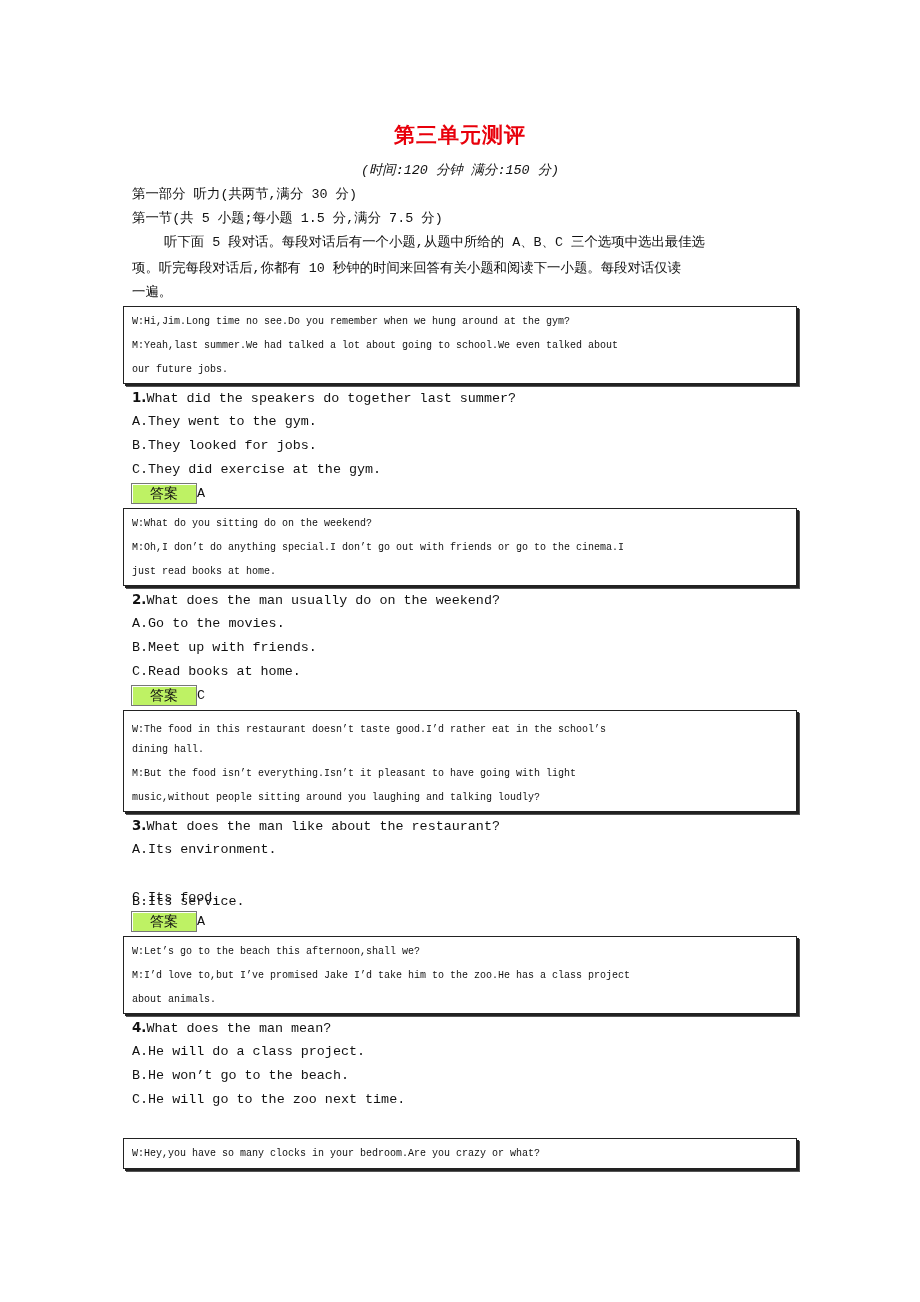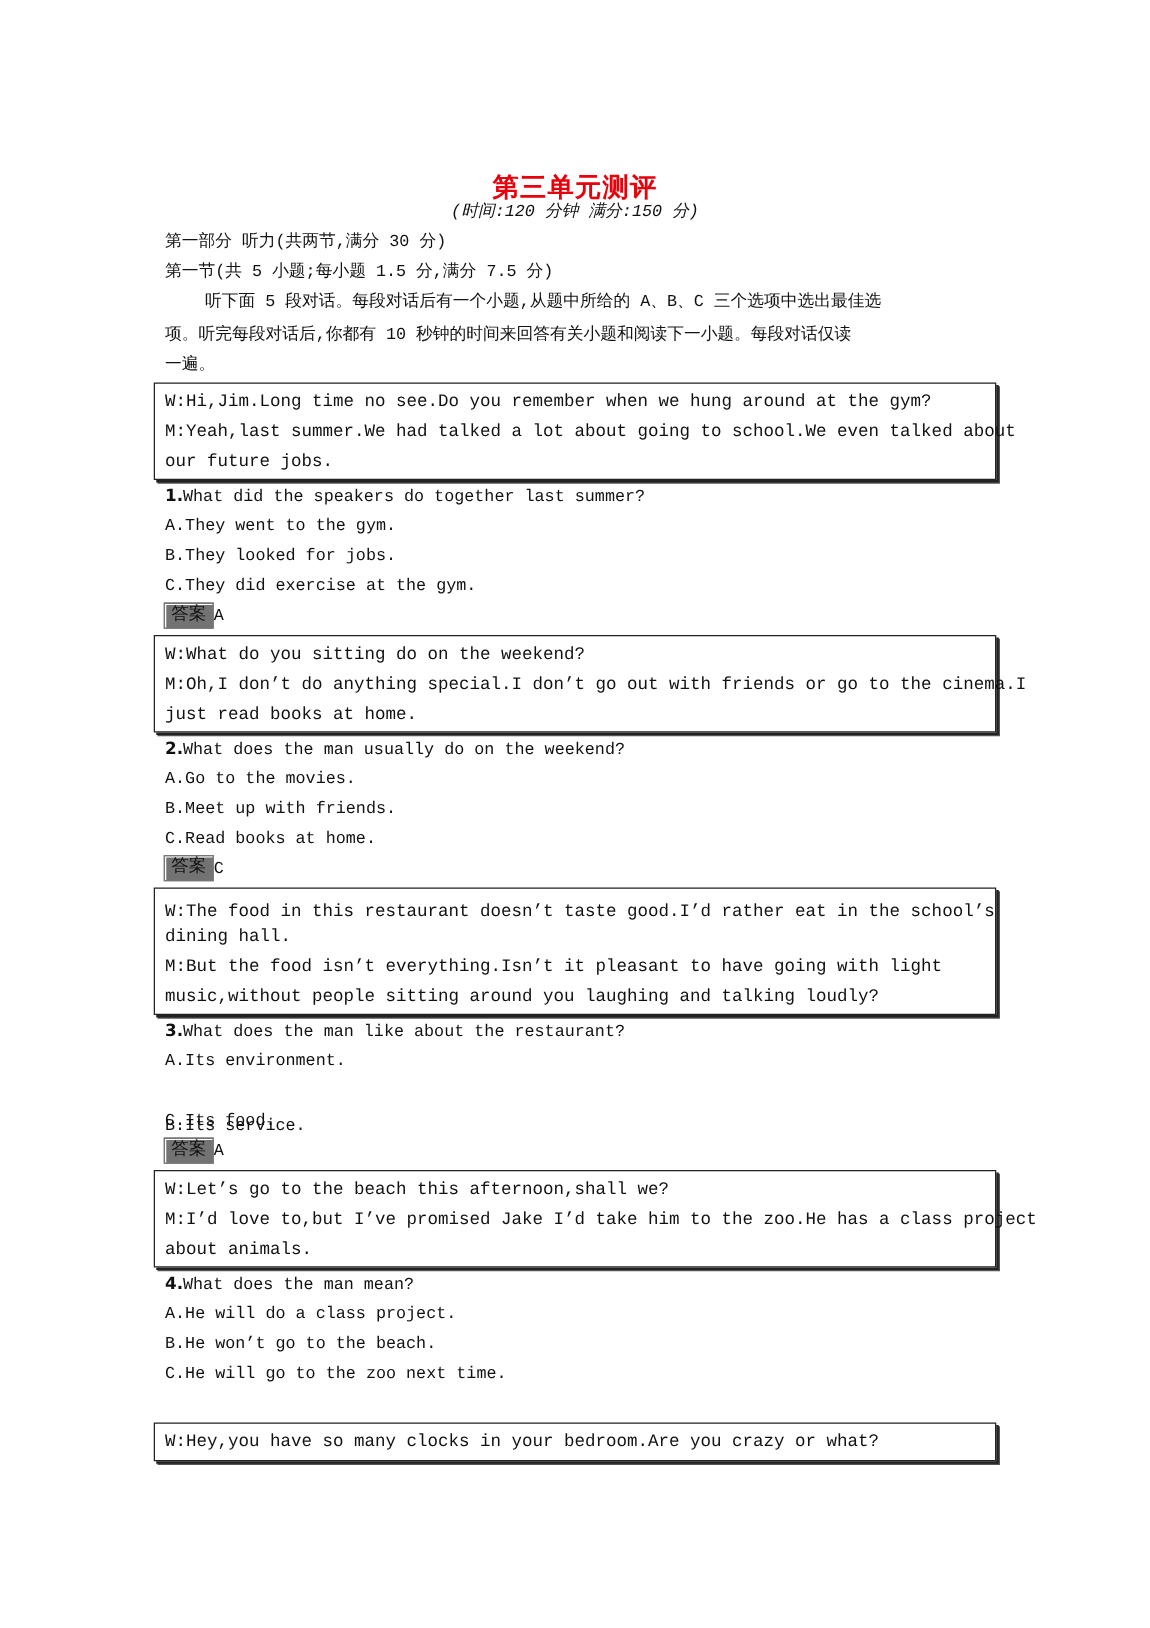--- a/index.html
+++ b/index.html
@@ -1,33 +1,33 @@
 <!DOCTYPE html>
 <html><head>
 <meta charset="utf-8">
 <style>
   html, body { margin:0; padding:0; background:#ffffff; }
   body { width:920px; height:1302px; position:relative; overflow:hidden;
          font-family:"Liberation Mono","DejaVu Sans Mono",monospace; color:#111; }
   .page { position:absolute; left:0; top:0; width:920px; }
   .title { position:absolute; left:0; width:920px; top:121px; text-align:center;
            font-family:"DejaVu Sans",sans-serif; font-size:21px; font-weight:bold;
-           color:#e8000b; letter-spacing:1px;margin-top:15px; }
+           color:#e8000b; letter-spacing:1px; }
   .line { position:absolute; left:132px; font-size:13.4px; line-height:24px; height:24px;
           white-space:nowrap;text-align:center; }
   .center { left:0; width:920px; text-align:center;font-style:italic; }
   .indent { left:164px; }
   .box { position:absolute; left:123px; width:672px; border:1px solid #222;
          box-shadow:2px 2px 0 #222, 3px 3px 0 #555; background:#fff; }
-  .box .bl { position:absolute; left:8px; font-size:14px; line-height:24px;
+  .box .bl { position:absolute; left:8px; font-size:10px; line-height:24px;
              white-space:nowrap; }
   .num { font-weight:bold; font-family:"DejaVu Sans",sans-serif; }
-  .ans { display:inline-block; background:#737373; border:1px solid #777;
-         box-shadow:inset 1px 1px 0 #fff; padding:0 5px; line-height:19px; height:19px;
-         font-family:Liberation Mono, monospace; font-size:14px; vertical-align:middle; }
+  .ans { display:inline-block; background:#bef264; border:1px solid #777;
+         box-shadow:inset 1px 1px 0 #fff; padding:0 18px; line-height:19px; height:19px;
+         font-family:Liberation Sans, sans-serif; font-size:14px; vertical-align:middle; }
   .ansval { font-family:"Liberation Mono",monospace; }
 </style>
 </head>
 <body>
 
 <div class="page">
   <div class="title">第三单元测评</div>
   <div class="line center" style="top:159px">(时间:120 分钟   满分:150 分)</div>
   <div class="line" style="top:183px">第一部分   听力(共两节,满分 30 分)</div>
   <div class="line" style="top:207px">第一节(共 5 小题;每小题 1.5 分,满分 7.5 分)</div>

